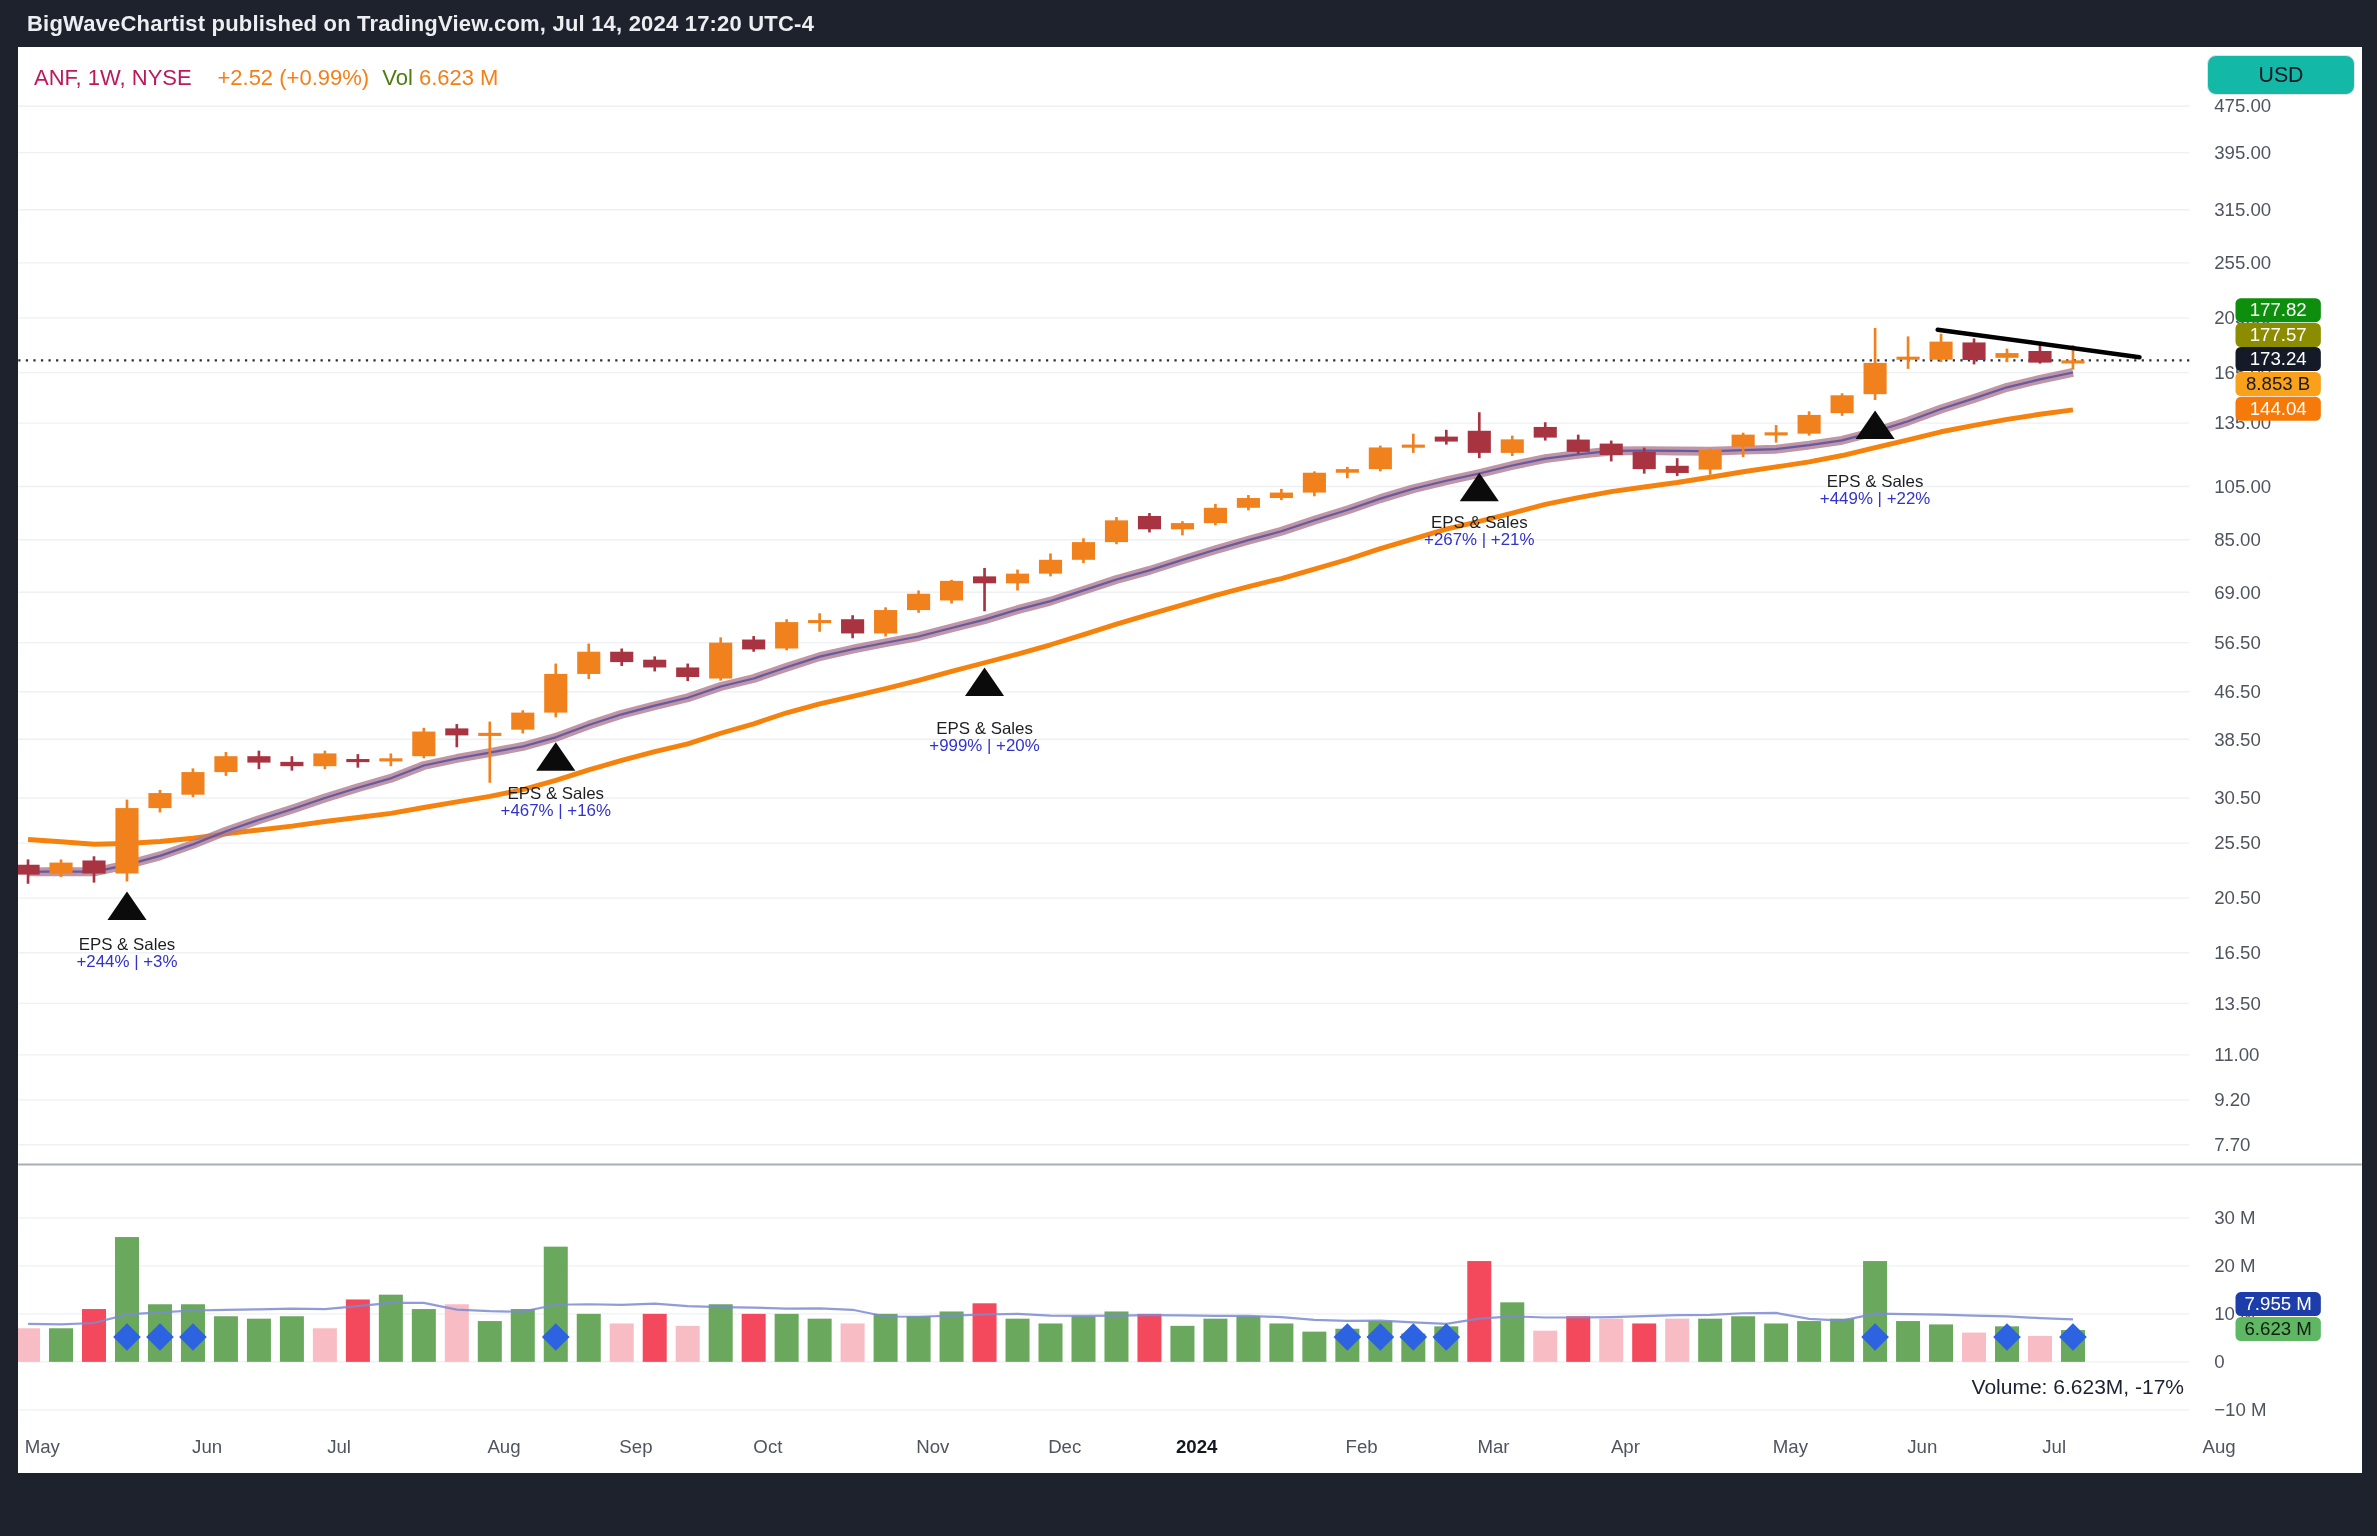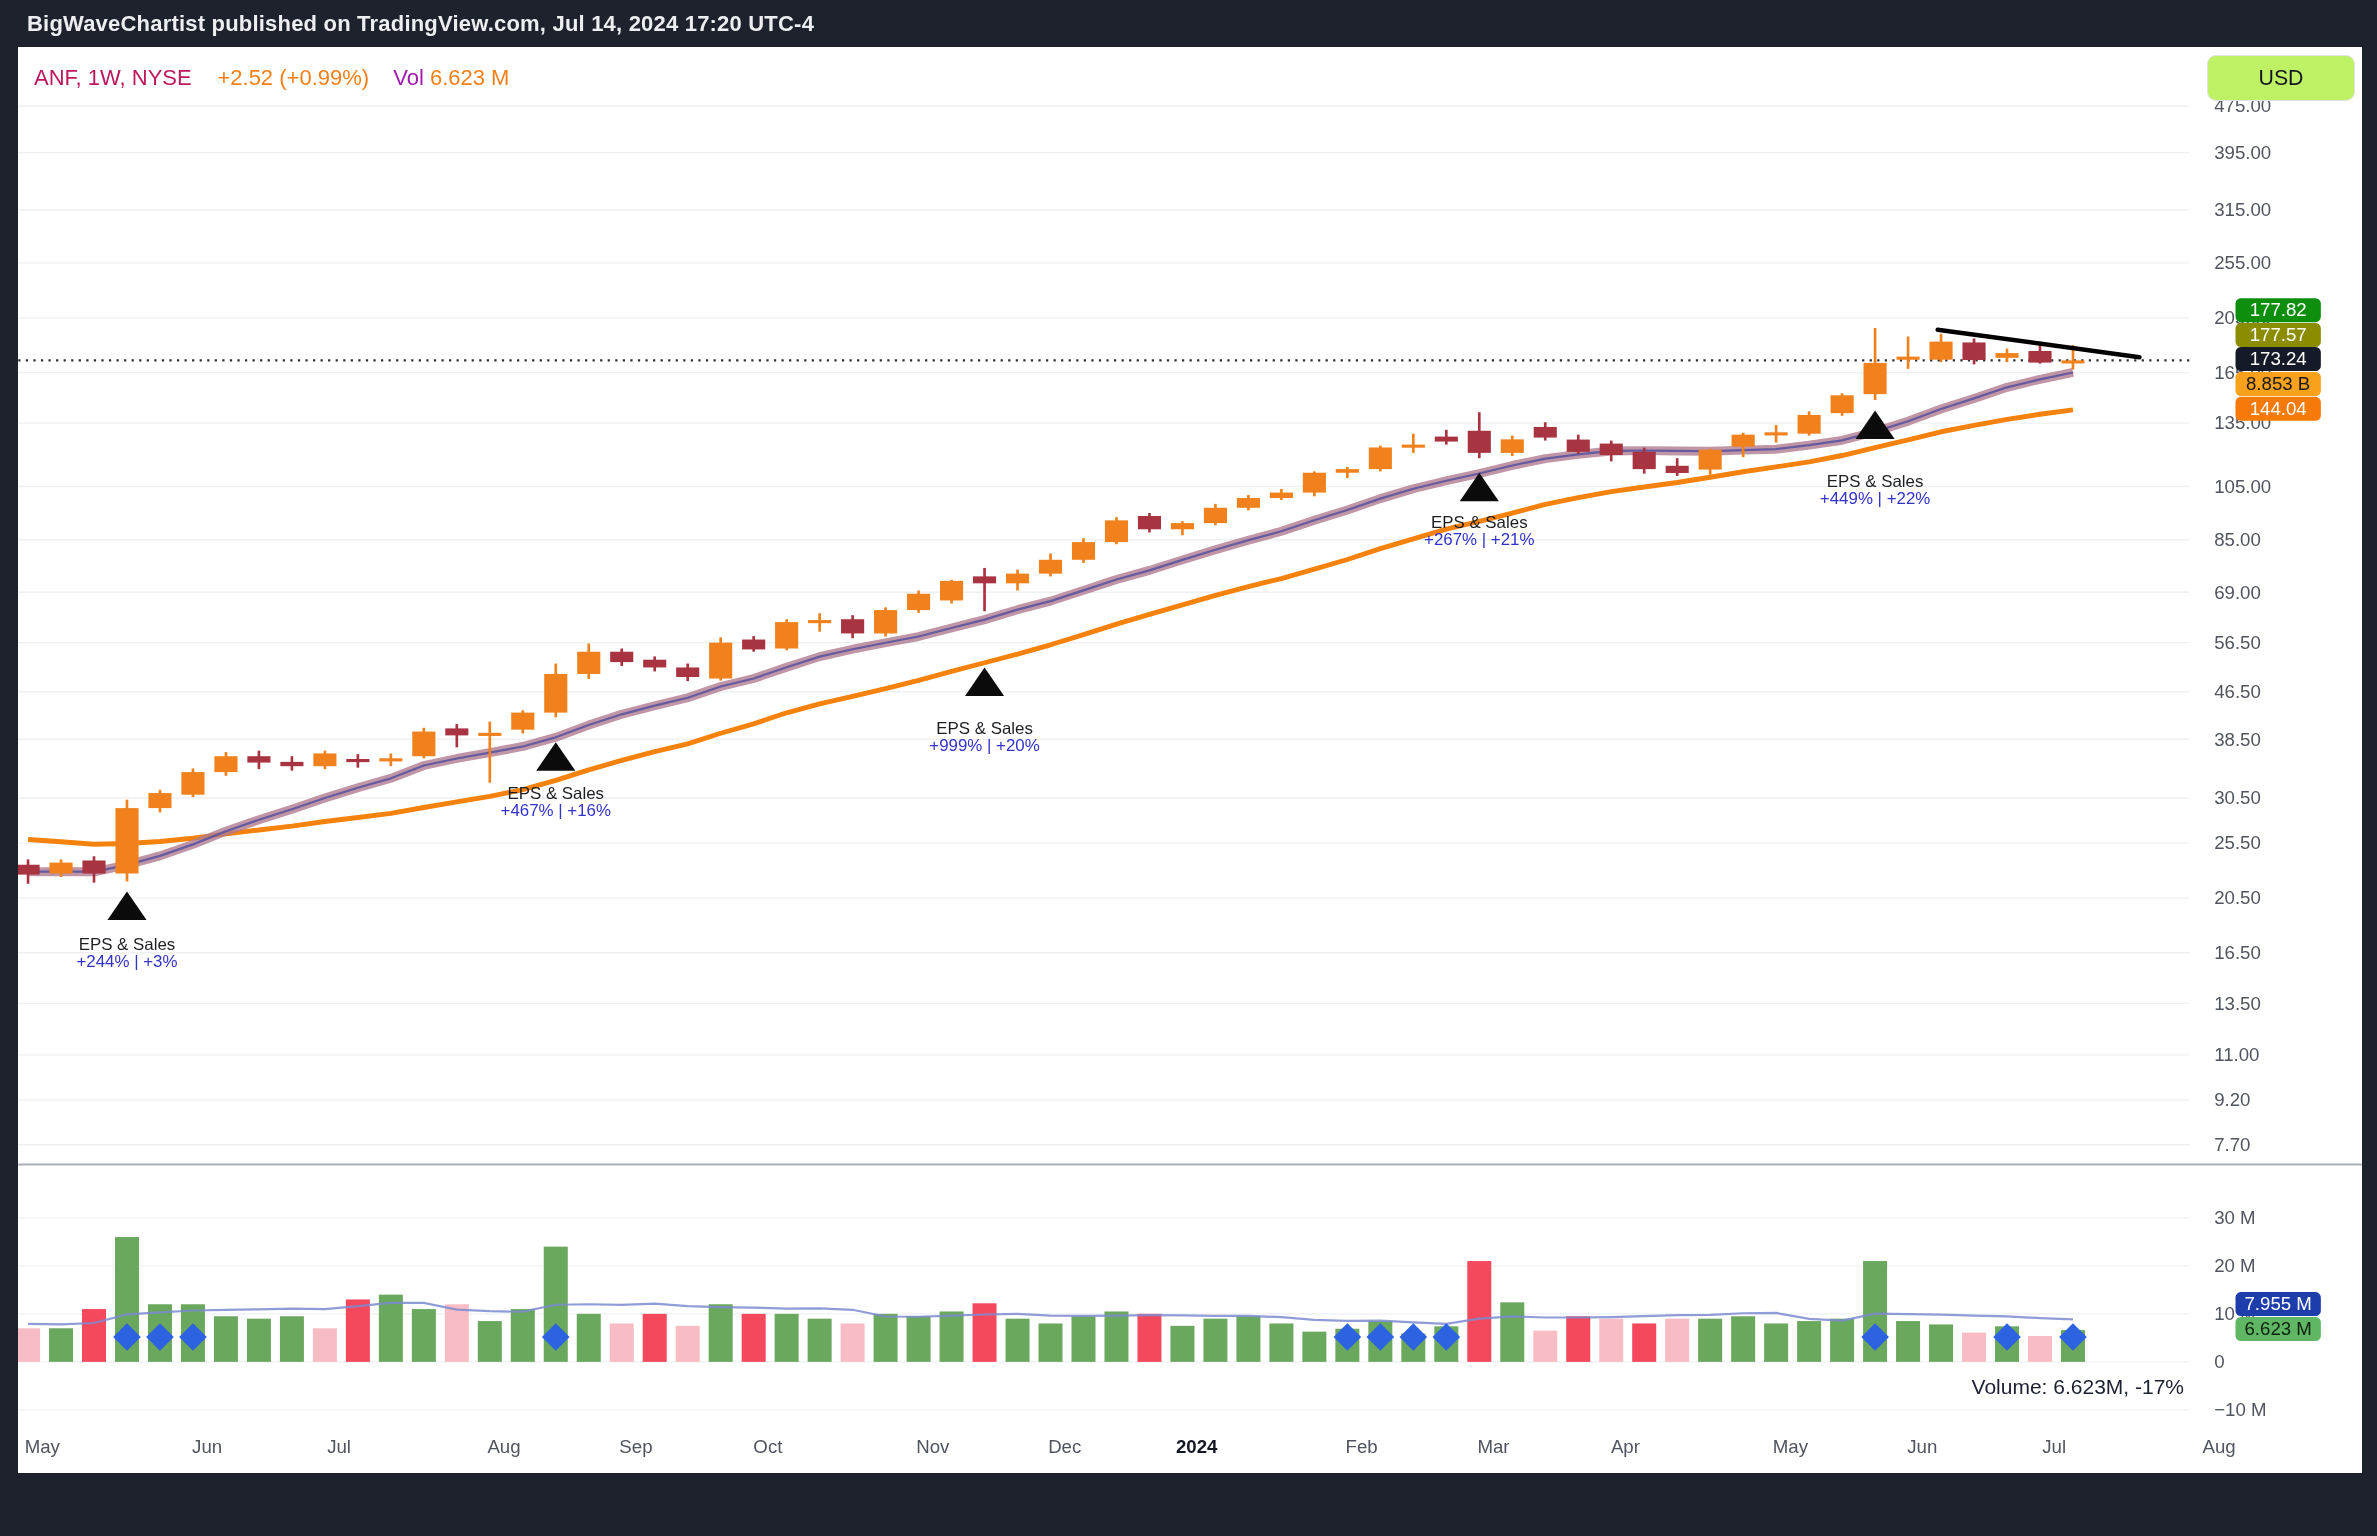--- a/index.html
+++ b/index.html
@@ -3,23 +3,23 @@
 <meta charset="utf-8">
 <style>
   html,body{margin:0;padding:0;background:#1e222d;font-family:"Liberation Sans",sans-serif;}
   #stage{position:relative;width:2377px;height:1536px;background:#1e222d;overflow:hidden;}
   .topbar{position:absolute;left:0;top:0;width:2377px;height:59px;}
   .topbar span{position:absolute;left:27px;top:10.7px;font-size:22px;font-weight:700;color:#eceef2;letter-spacing:0.2px;}
   .card{position:absolute;left:18px;top:47px;width:2344px;height:1426px;background:#ffffff;overflow:hidden;}
   .legend{position:absolute;left:16px;top:18px;font-size:22px;white-space:nowrap;z-index:5;}
   .legend .sym{color:#be185d;font-weight:500;}
   .legend .chg{color:#f57f17;margin-left:19.6px;}
-  .legend .voll{color:#a21caf;margin-left:18px;}
+  .legend .voll{color:#4d7c0f;margin-left:7px;}
   .legend .volv{color:#f57f17;}
-  .usd-btn{position:absolute;left:2189px;top:8px;width:148px;height:46px;background:#bef264;border:1.8px solid #e0e3ea;border-radius:9px;font-size:21.3px;color:#131722;display:flex;align-items:center;justify-content:center;z-index:6;box-sizing:border-box;}
+  .usd-btn{position:absolute;left:2189px;top:8px;width:148px;height:40px;background:#14b8a6;border:1.8px solid #e0e3ea;border-radius:9px;font-size:21.3px;color:#131722;display:flex;align-items:center;justify-content:center;z-index:6;box-sizing:border-box;}
   .vol-status{position:absolute;right:178px;top:1328px;font-size:21px;color:#1c2030;z-index:5;}
   .footer{position:absolute;left:0;top:1473px;width:2377px;height:63px;}
   .footer .brand{position:absolute;left:71px;top:16px;font-size:25px;font-weight:700;color:#b9bcc5;}
   .footer svg{position:absolute;left:27px;top:18px;}
   svg text{font-family:"Liberation Sans",sans-serif;}
 </style>
 </head>
 <body>
 <div id="stage">
 

